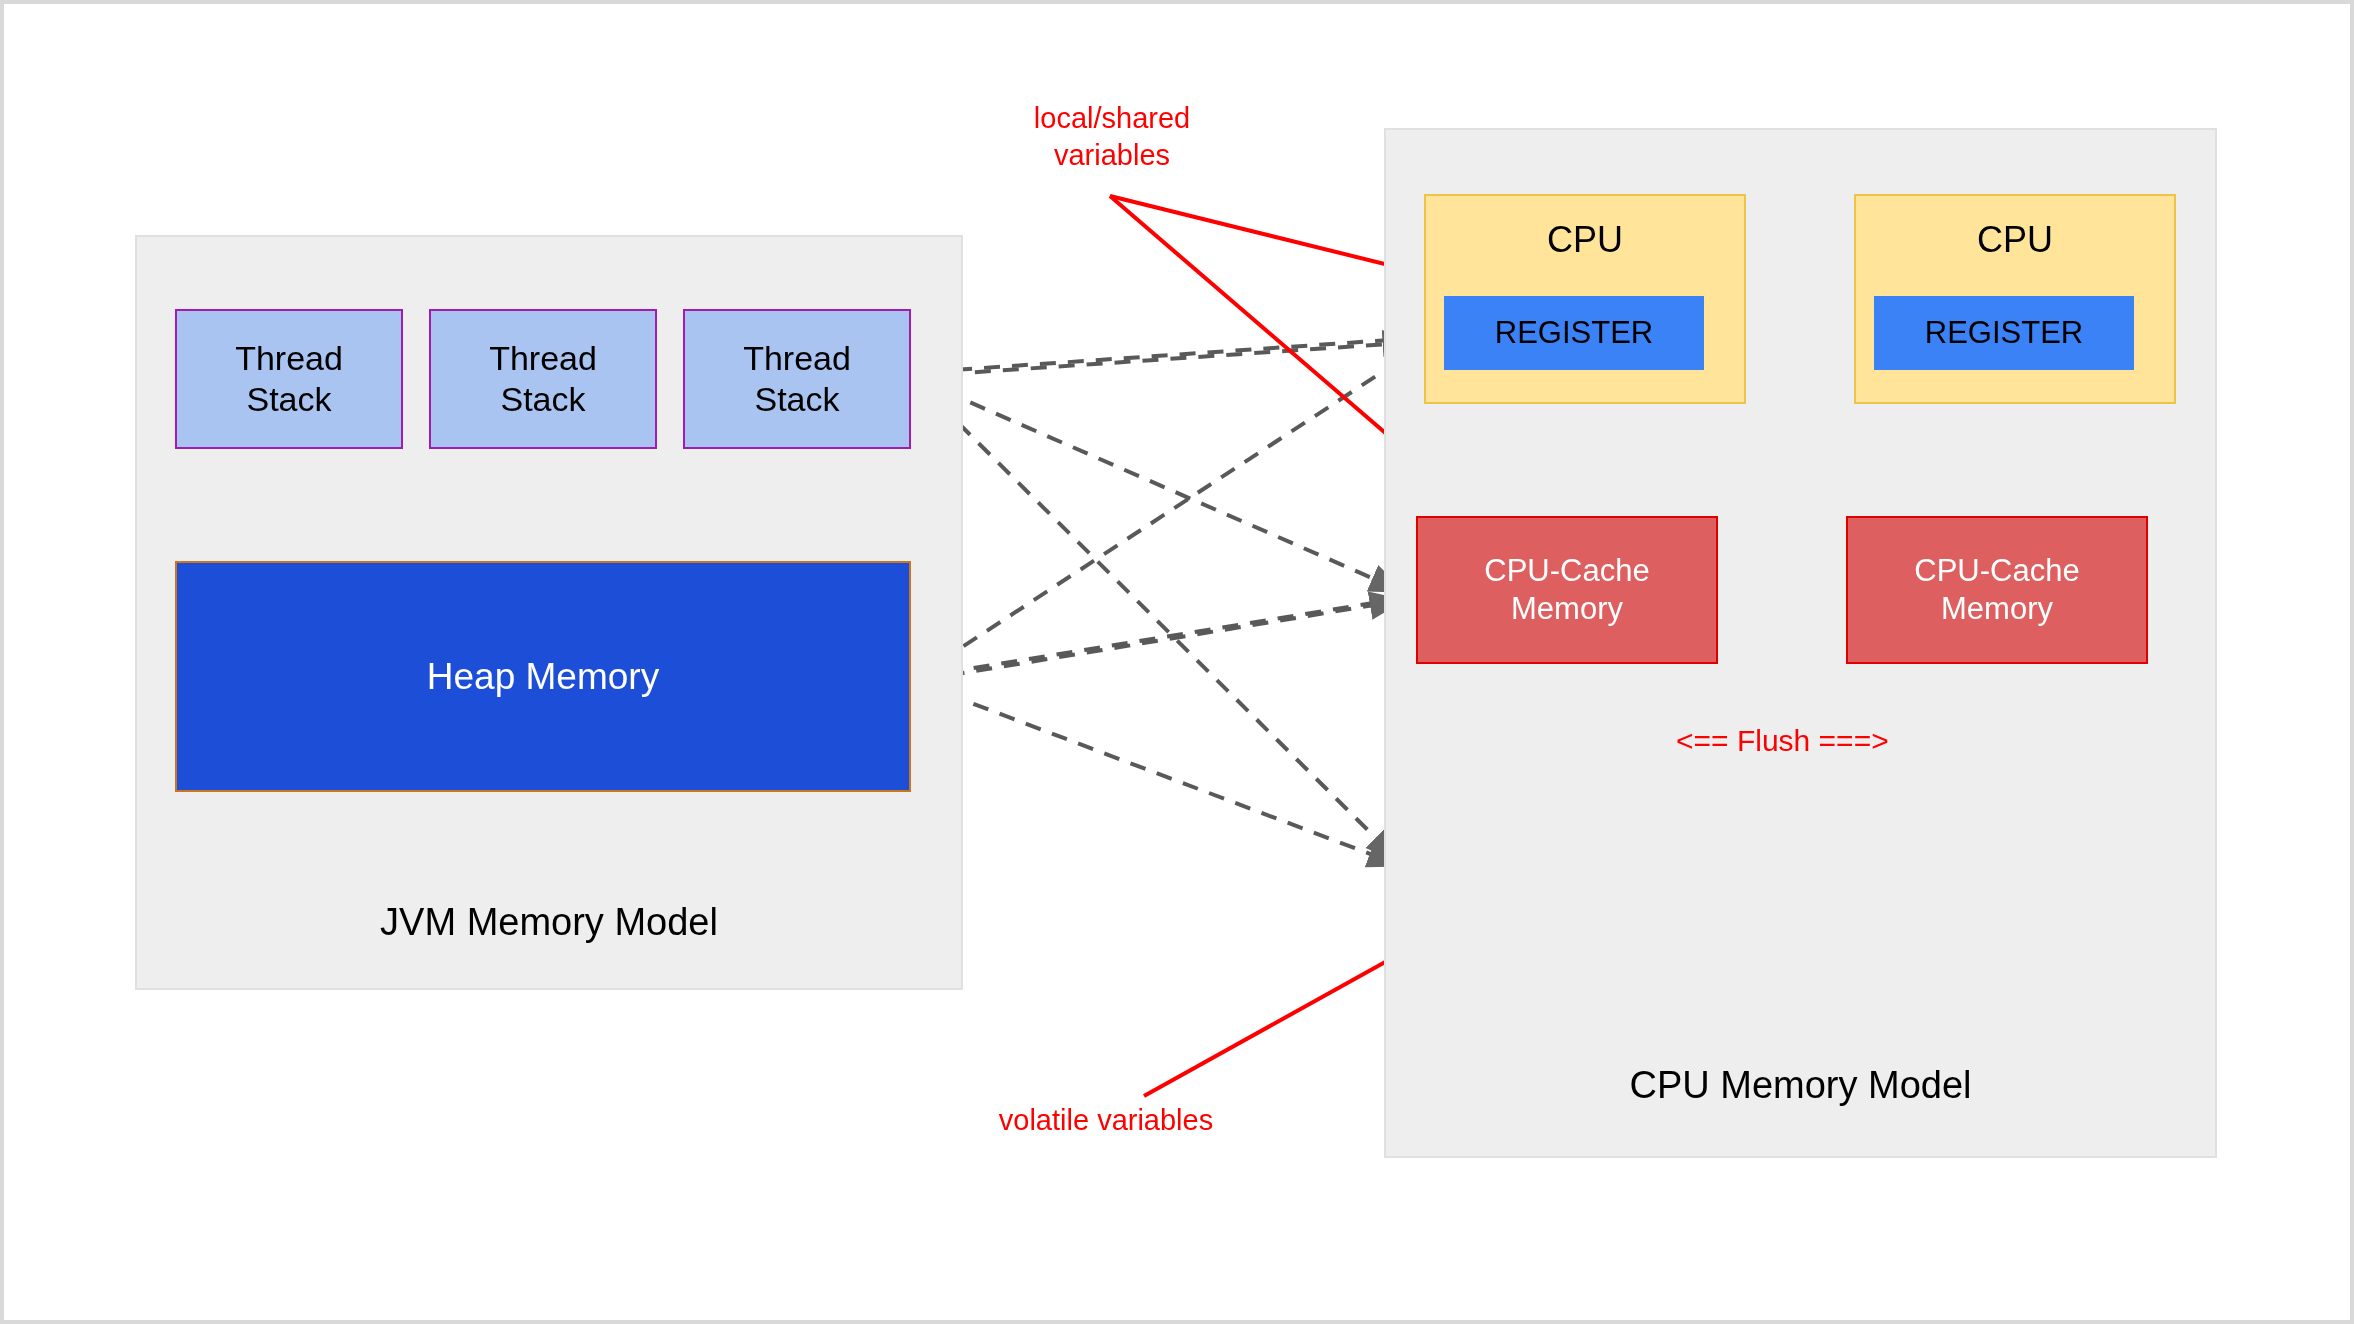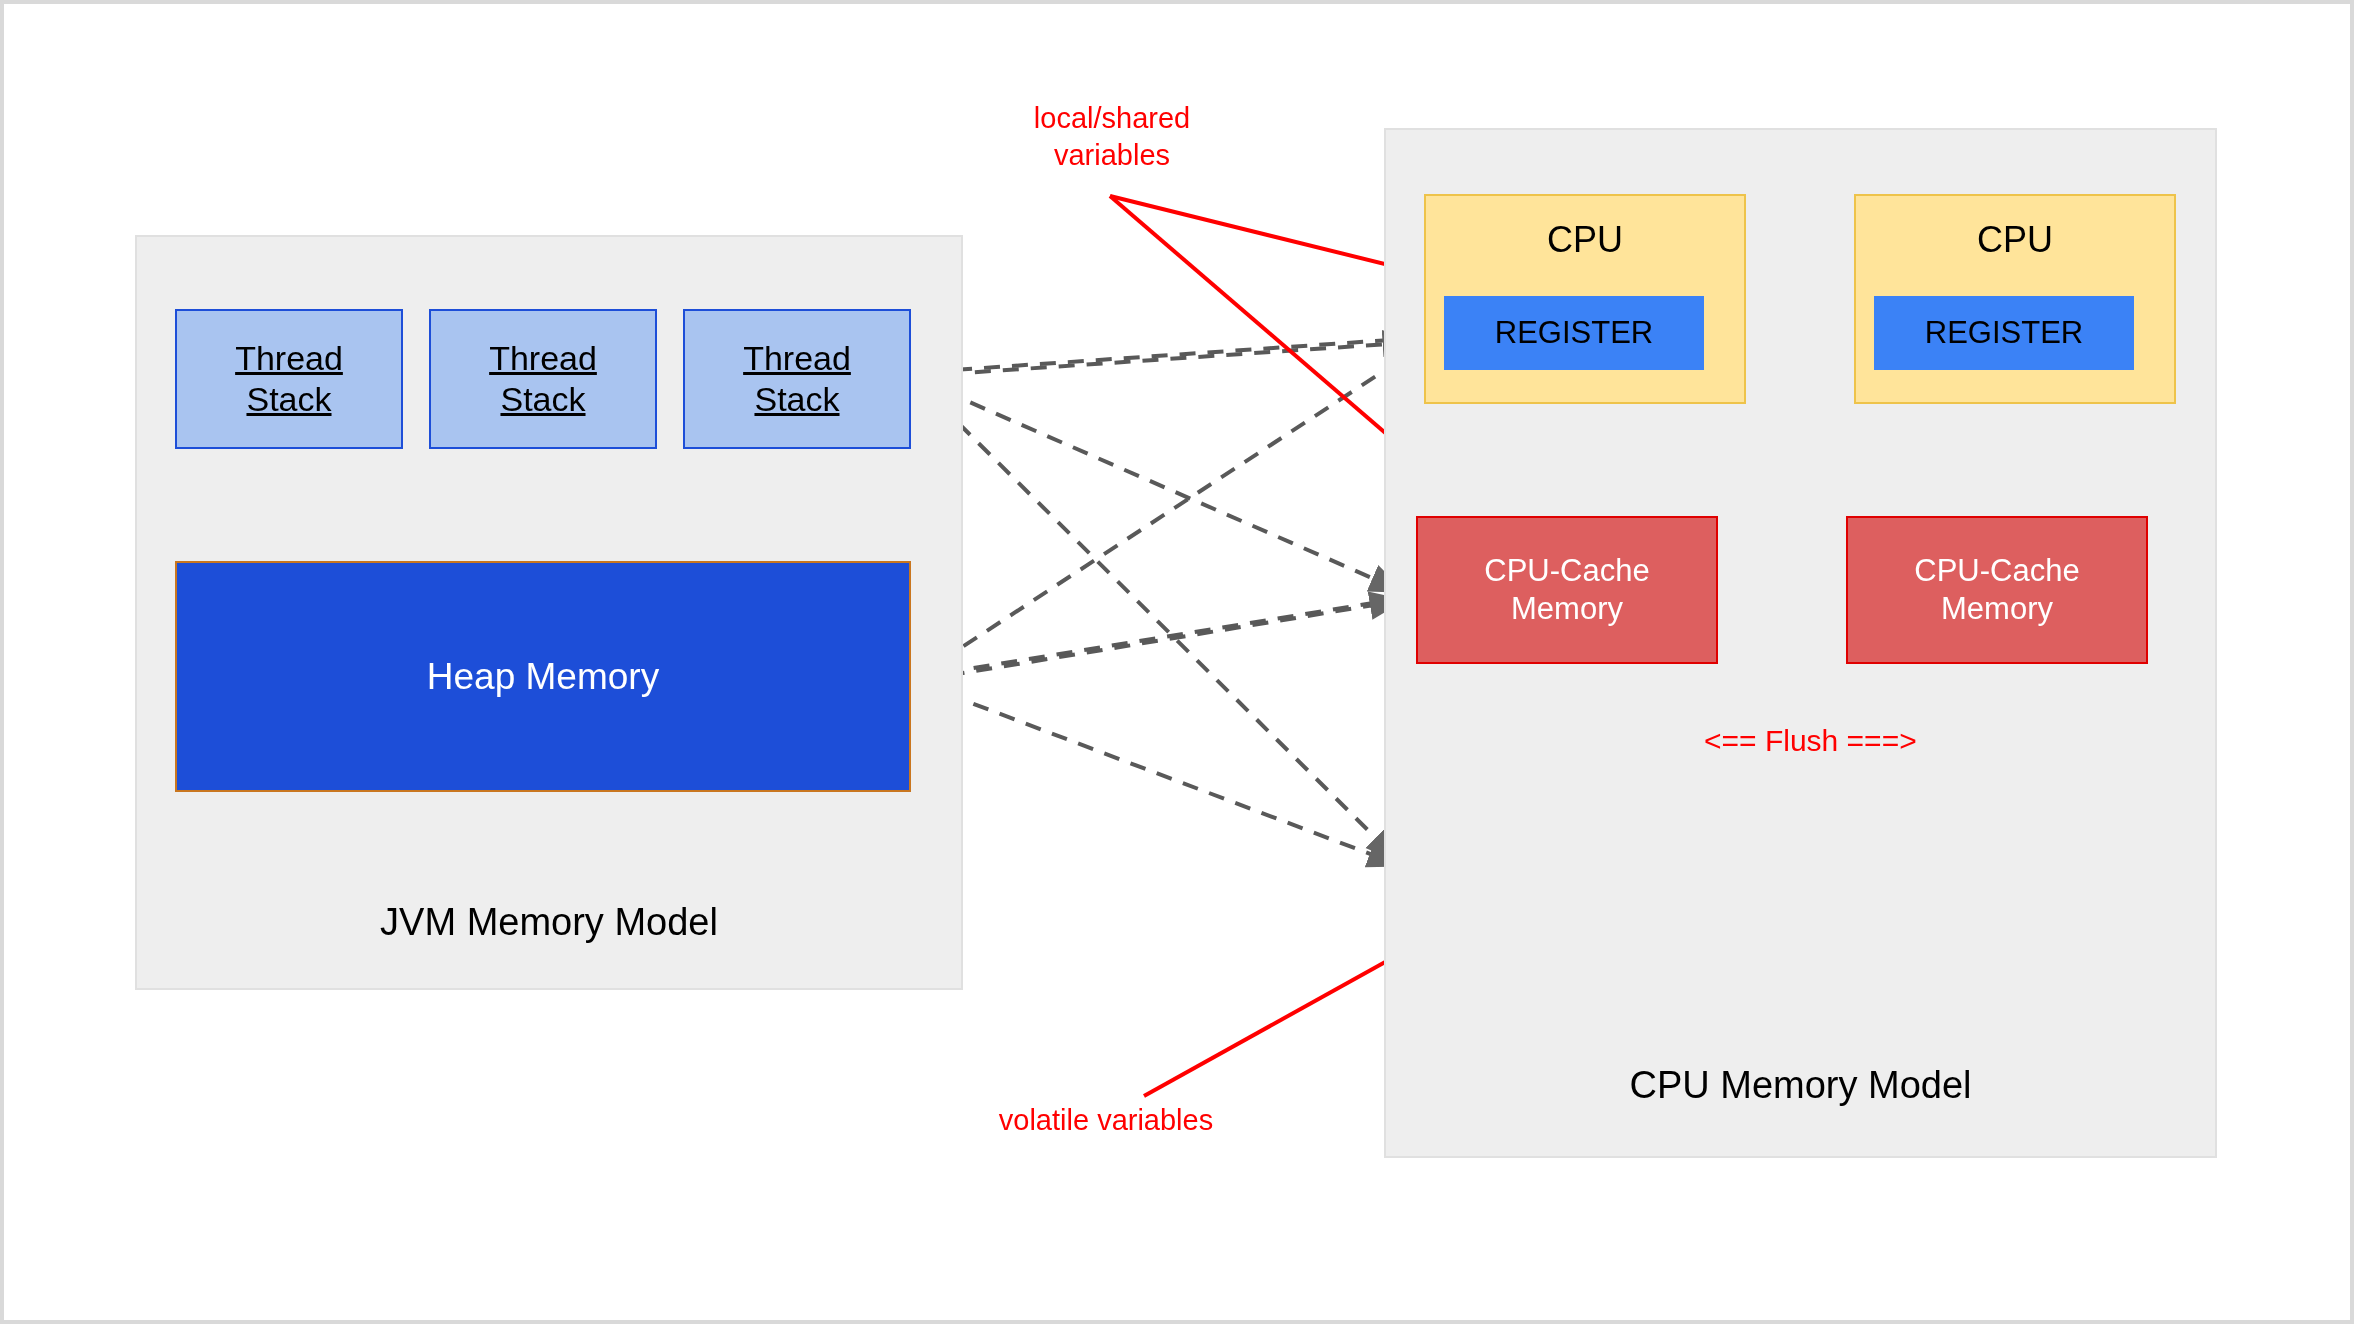--- a/index.html
+++ b/index.html
@@ -35,24 +35,23 @@
     position: absolute;
     box-sizing: border-box;
     display: flex;
     align-items: center;
     justify-content: center;
     text-align: center;
     line-height: 1.22;
   }
   .thread-stack {
     background: #a9c4f0;
-    border: 2px solid #1d4ed8;
+    border: 2px solid #a21caf;
     color: #000000;
     font-size: 34px;
-    text-decoration: underline;
   }
   .heap {
     background: #1d4ed8;
     border: 2px solid #c9761f;
     color: #ffffff;
     font-size: 37px;
   }
   .cpu {
     background: #ffe49a;
     border: 2px solid #eec34a;
@@ -198,21 +197,21 @@
   <div class="node register" style="left:1440px; top:292px; width:260px; height:74px;">REGISTER</div>
   <div class="node cache" style="left: 1412px; top: 512px; width: 302px; height: 148px; white-space: pre-line;">CPU-Cache
 Memory</div>
 
   <div class="node cpu" style="left:1850px; top:190px; width:322px; height:210px;">CPU</div>
   <div class="node register" style="left:1870px; top:292px; width:260px; height:74px;">REGISTER</div>
   <div class="node cache" style="left: 1842px; top: 512px; width: 302px; height: 148px; white-space: pre-line;">CPU-Cache
 Memory</div>
 
 
-  <div class="flush" style="left:1672px; top:720px;margin-left:28px;">&lt;== Flush ===&gt;</div>
+  <div class="flush" style="left:1672px; top:720px;">&lt;== Flush ===&gt;</div>
 
   <div class="panel-title" style="left:1380px; top:1060px; width:833px;">CPU Memory Model</div>
 
   <div class="annot" style="left: 958px; top: 96px; width: 300px; white-space: pre-line;">local/shared
 variables</div>
 
   <div class="annot" style="left:952px; top:1098px; width:300px;">volatile variables</div>
 
 </div>
 

